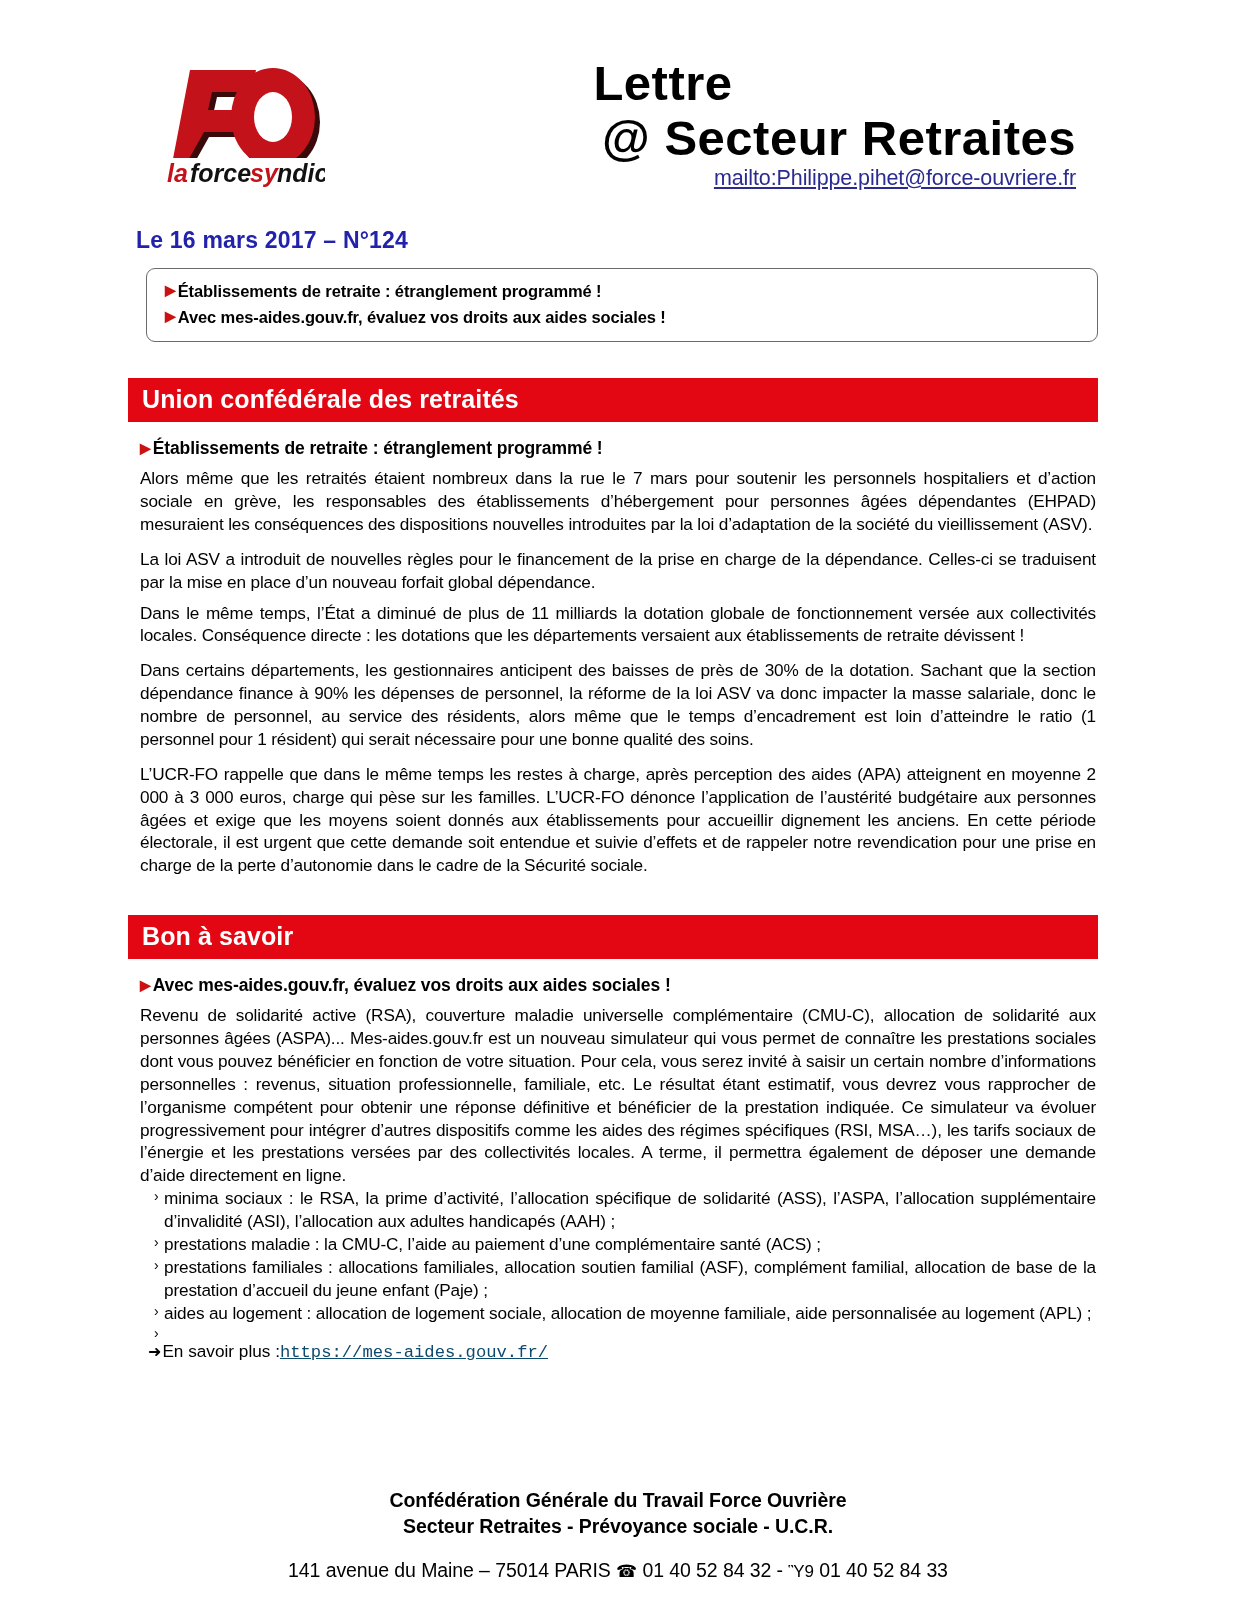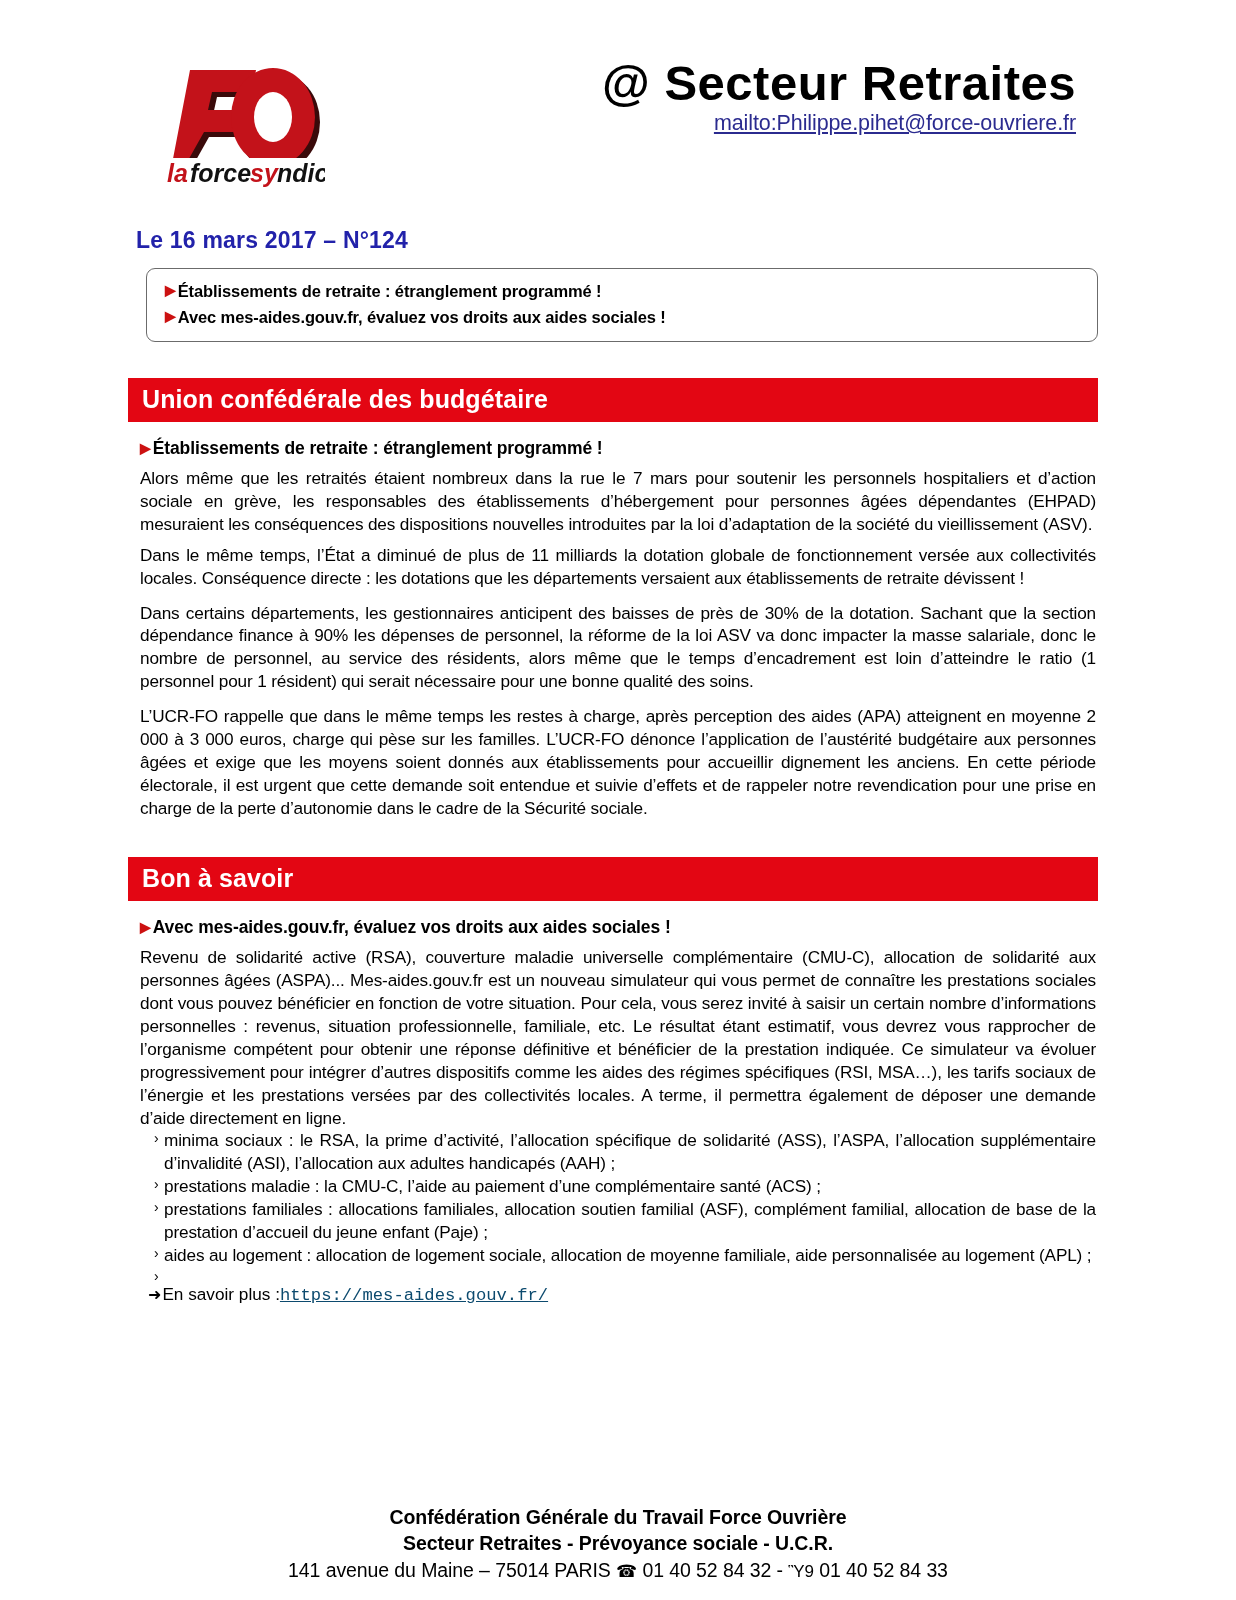--- a/index.html
+++ b/index.html
@@ -182,21 +182,21 @@
   .footer-l1, .footer-l2 {
     font-size:19.5px;
     font-weight:bold;
     line-height:1.34;
     letter-spacing:-0.1px;
   }
   .footer-l3 {
     font-size:19.5px;
     line-height:1.38;
     letter-spacing:-0.1px;
-    margin-top:1px;
+    margin-top:18px;
   }
   .ico { font-size:17px; }
 </style>
 </head>
 <body>
 
 <div class="page">
 
   <div class="header">
 
@@ -221,50 +221,52 @@
             <text x="17" y="136" font-family="Liberation Sans, sans-serif" font-size="25" font-weight="bold" font-style="italic" fill="#c3121a">la</text>
             <text x="40" y="136" font-family="Liberation Sans, sans-serif" font-size="25" font-weight="bold" font-style="italic" fill="#111111">force</text>
             <text x="100" y="136" font-family="Liberation Sans, sans-serif" font-size="25" font-weight="bold" font-style="italic" fill="#c3121a">sy</text>
             <text x="127" y="136" font-family="Liberation Sans, sans-serif" font-size="25" font-weight="bold" font-style="italic" fill="#111111">ndicale</text>
           </g>
         </svg>
       </div>
     </div>
 
     <div class="title-block">
+      <div class="title-line1">Lettre</div>
       <div class="title-line2">@ Secteur Retraites</div>
       <div class="mailto">mailto:Philippe.pihet@force-ouvriere.fr</div>
     </div>
   </div>
 
   <div class="date-line">Le 16 mars 2017 – N°124</div>
 
   <div class="summary-box">
     <div class="summary-item">
       <span class="tri">▶</span>
       <span>Établissements de retraite : étranglement programmé !</span>
     </div>
     <div class="summary-item">
       <span class="tri">▶</span>
       <span>Avec mes-aides.gouv.fr, évaluez vos droits aux aides sociales !</span>
     </div>
   </div>
 
   <div class="bar-gap-top"></div>
   <div class="section-bar">
-    <span>Union confédérale des budgétaire</span>
+    <span>Union confédérale des retraités</span>
   </div>
 
   <div class="content">
     <div class="sub-head">
       <span class="tri">▶</span>
       <span>Établissements de retraite : étranglement programmé !</span>
     </div>
 
     <p class="body tight">Alors même que les retraités étaient nombreux dans la rue le 7 mars pour soutenir les personnels hospitaliers et d’action sociale en grève, les responsables des établissements d’hébergement pour personnes âgées dépendantes (EHPAD) mesuraient les conséquences des dispositions nouvelles introduites par la loi d’adaptation de la société du vieillissement (ASV).</p>
+    <p class="body spaced">La loi ASV a introduit de nouvelles règles pour le financement de la prise en charge de la dépendance. Celles-ci se traduisent par la mise en place d’un nouveau forfait global dépendance.</p>
     <p class="body tight">Dans le même temps, l’État a diminué de plus de 11 milliards la dotation globale de fonctionnement versée aux collectivités locales. Conséquence directe : les dotations que les départements versaient aux établissements de retraite dévissent !</p>
     <p class="body spaced">Dans certains départements, les gestionnaires anticipent des baisses de près de 30% de la dotation. Sachant que la section dépendance finance à 90% les dépenses de personnel, la réforme de la loi ASV va donc impacter la masse salariale, donc le nombre de personnel, au service des résidents, alors même que le temps d’encadrement est loin d’atteindre le ratio (1 personnel pour 1 résident) qui serait nécessaire pour une bonne qualité des soins.</p>
     <p class="body spaced">L’UCR-FO rappelle que dans le même temps les restes à charge, après perception des aides (APA) atteignent en moyenne 2 000 à 3 000 euros, charge qui pèse sur les familles. L’UCR-FO dénonce l’application de l’austérité budgétaire aux personnes âgées et exige que les moyens soient donnés aux établissements pour accueillir dignement les anciens. En cette période électorale, il est urgent que cette demande soit entendue et suivie d’effets et de rappeler notre revendication pour une prise en charge de la perte d’autonomie dans le cadre de la Sécurité sociale.</p>
   </div>
 
   <div class="bar-gap-top2"></div>
   <div class="section-bar">
     <span>Bon à savoir</span>
   </div>
 

